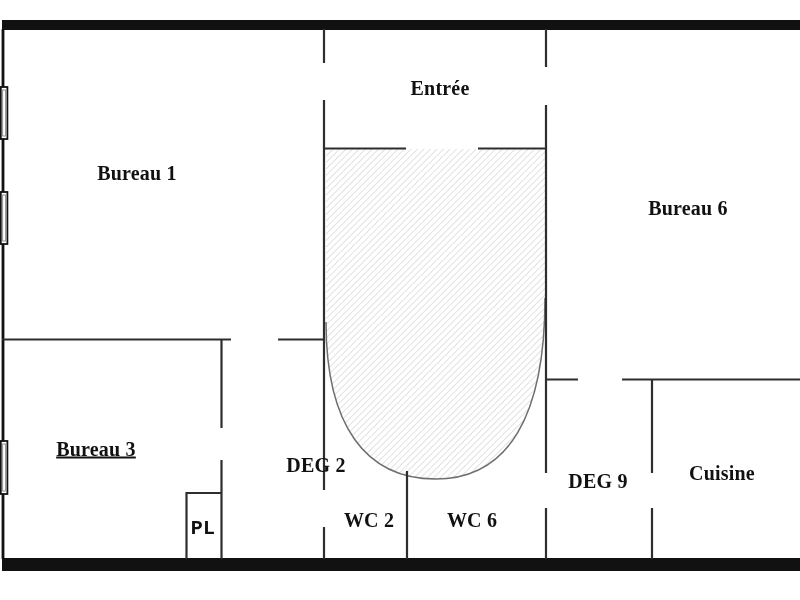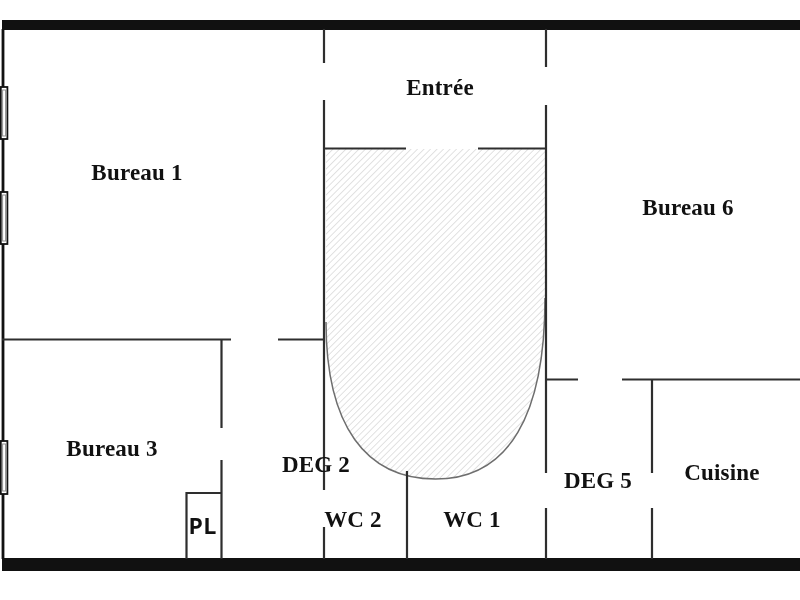--- a/index.html
+++ b/index.html
@@ -17,21 +17,21 @@
     background:var(--paper);
     overflow:hidden;
     font-family:"Liberation Serif", serif;
   }
   .plan svg{position:absolute;left:0;top:0;}
   .labels{position:absolute;left:0;top:0;width:100%;height:100%;}
   .room-label{
     position:absolute;
     transform:translate(-50%,-50%);
     font-weight:700;
-    font-size:23px;
+    font-size:20px;
     color:var(--text);
     white-space:nowrap;
     letter-spacing:0.2px;
   }
 </style>
 </head>
 <body>
 
 <div class="plan">
 
@@ -69,22 +69,22 @@
       <path d="M652 379 V473 M652 508 V559"></path>
       <path d="M407 471 V559"></path>
       <path d="M325 148.5 H406 M478 148.5 H546"></path>
     </g>
   </svg>
 
   <div class="labels">
       <div class="room-label" style="left: 137px; top: 173px; font-family: Liberation Serif, serif;">Bureau 1</div>
       <div class="room-label" style="left: 440px; top: 88px;">Entrée</div>
       <div class="room-label" style="left: 688px; top: 208px;">Bureau 6</div>
-      <div class="room-label" style="left: 112px; top: 449px;">Bureau 3</div>
+      <div class="room-label" style="left: 96px; top: 449px; text-decoration: underline;">Bureau 3</div>
       <div class="room-label" style="left: 272px; top: 465px; margin-left: 44px;">DEG 2</div>
       <div class="room-label" style="left: 203px; top: 528px; font-family: Liberation Mono, monospace;">PL</div>
-      <div class="room-label" style="left: 353px; top: 520px;">WC 2</div>
-      <div class="room-label" style="left: 472px; top: 520px;">WC 1</div>
-      <div class="room-label" style="left: 598px; top: 481px;">DEG 5</div>
+      <div class="room-label" style="left: 369px; top: 520px;">WC 2</div>
+      <div class="room-label" style="left: 472px; top: 520px;">WC 6</div>
+      <div class="room-label" style="left: 598px; top: 481px;">DEG 9</div>
       <div class="room-label" style="left: 722px; top: 473px;">Cuisine</div>
     </div>
 
 </div>
 
 </body></html>

